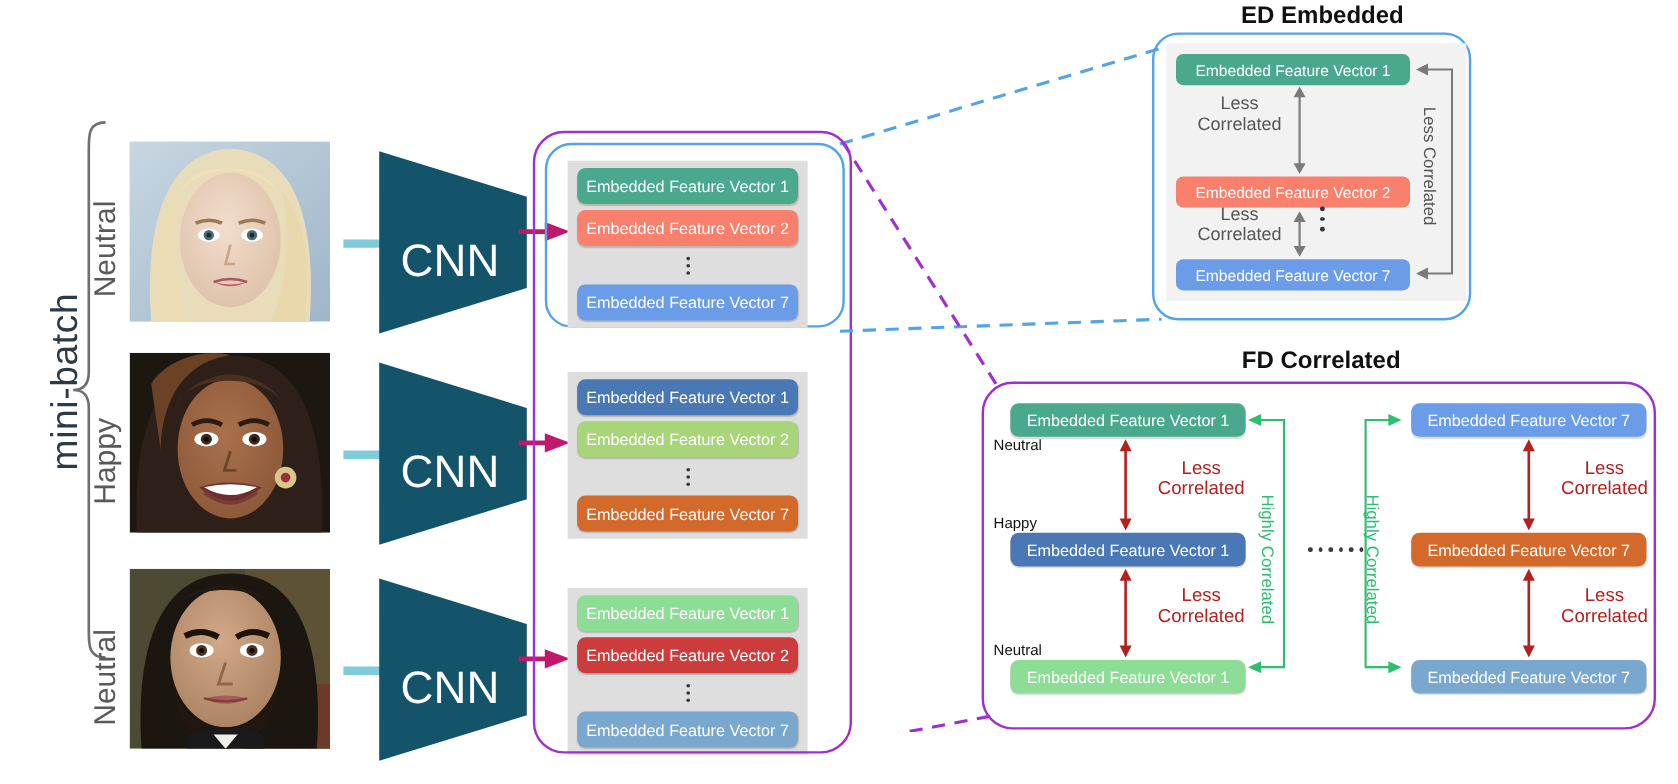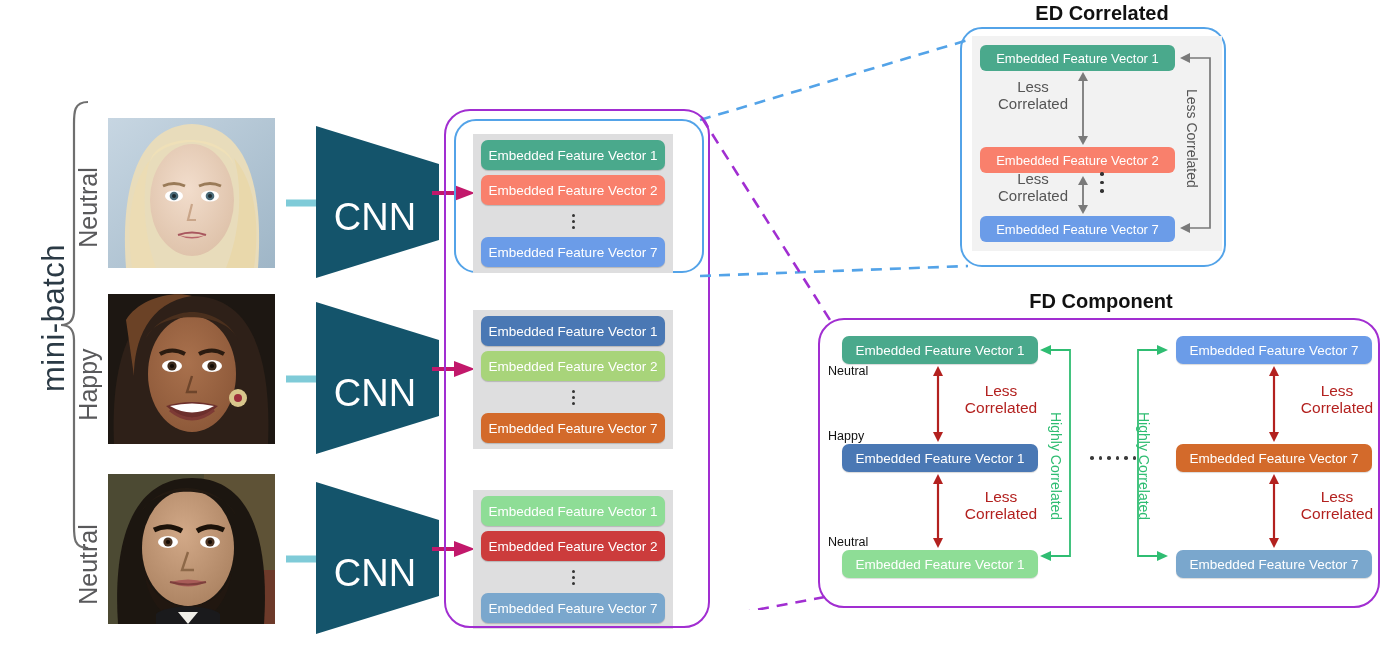--- a/index.html
+++ b/index.html
@@ -313,21 +313,21 @@
 <svg class="abs" style="left:690px;top:20px;width:300px;height:280px;" viewBox="0 0 300 280">
   <path d="M10 100 L278 20" stroke="#53a3e8" stroke-width="2.6" fill="none" stroke-dasharray="11 8"></path>
   <path d="M10 256 L278 246" stroke="#53a3e8" stroke-width="2.6" fill="none" stroke-dasharray="11 8"></path>
 </svg>
 
 <svg class="abs" style="left:690px;top:110px;width:160px;height:500px;" viewBox="0 0 160 500">
   <path d="M12 8 L140 210" stroke="#a12ed1" stroke-width="2.6" fill="none" stroke-dasharray="11 8"></path>
   <path d="M12 510 L140 486" stroke="#a12ed1" stroke-width="2.6" fill="none" stroke-dasharray="11 8"></path>
 </svg>
 
-<div class="abs panel-title" style="left:990px;top:2px;width:224px;">ED Correlated</div>
+<div class="abs panel-title" style="left:990px;top:2px;width:224px;">ED Embedded</div>
 
 <div class="abs box-blue" style="left:960px;top:27px;width:262px;height:236px;"></div>
 
 <div class="abs" id="ed-inner" style="left:972px;top:36px;height:215px;"></div>
 
 <div class="abs ed-fv" style="left:980px;top:45px;width:195px;background:#4aa98c;">Embedded Feature Vector 1</div>
 <div class="abs ed-fv" style="left:980px;top:147px;width:195px;background:#f9806c;">Embedded Feature Vector 2</div>
 <div class="abs ed-fv" style="left:980px;top:216px;width:195px;background:#6b9ce8;">Embedded Feature Vector 7</div>
 
 <svg class="abs" style="left:1076px;top:72px;width:14px;height:73px;" viewBox="0 0 14 73">
@@ -356,21 +356,21 @@
   <span style="width:3.5px;height:3.5px;border-radius:50%;background:#333;display:block;"></span>
 </div>
 
 <svg class="abs" style="left:1172px;top:48px;width:48px;height:190px;" viewBox="0 0 48 190">
   <path d="M14 10 L38 10 L38 180 L14 180" stroke="#7a7a7a" stroke-width="1.7" fill="none"></path>
   <path d="M8 10 L18 5 L18 15 Z" fill="#7a7a7a"></path>
   <path d="M8 180 L18 175 L18 185 Z" fill="#7a7a7a"></path>
 </svg>
 <div class="abs ed-side-note" style="left:1184px;top:78px;height:120px;">Less Correlated</div>
 
-<div class="abs panel-title" style="left:1008px;top:290px;width:186px;">FD Component</div>
+<div class="abs panel-title" style="left:1008px;top:290px;width:186px;">FD Correlated</div>
 
 <div class="abs box-purple" style="left:818px;top:318px;width:558px;height:286px;"></div>
 
 <div class="abs fd-fv" style="left:842px;top:336px;width:196px;background:#4aa98c;">Embedded Feature Vector 1</div>
 <div class="abs fd-emo" style="left:828px;top:364px;">Neutral</div>
 
 <div class="abs fd-fv" style="left:842px;top:444px;width:196px;background:#4a78b4;">Embedded Feature Vector 1</div>
 <div class="abs fd-emo" style="left:828px;top:429px;">Happy</div>
 
 <div class="abs fd-fv" style="left:842px;top:550px;width:196px;background:#8edd96;">Embedded Feature Vector 1</div>

